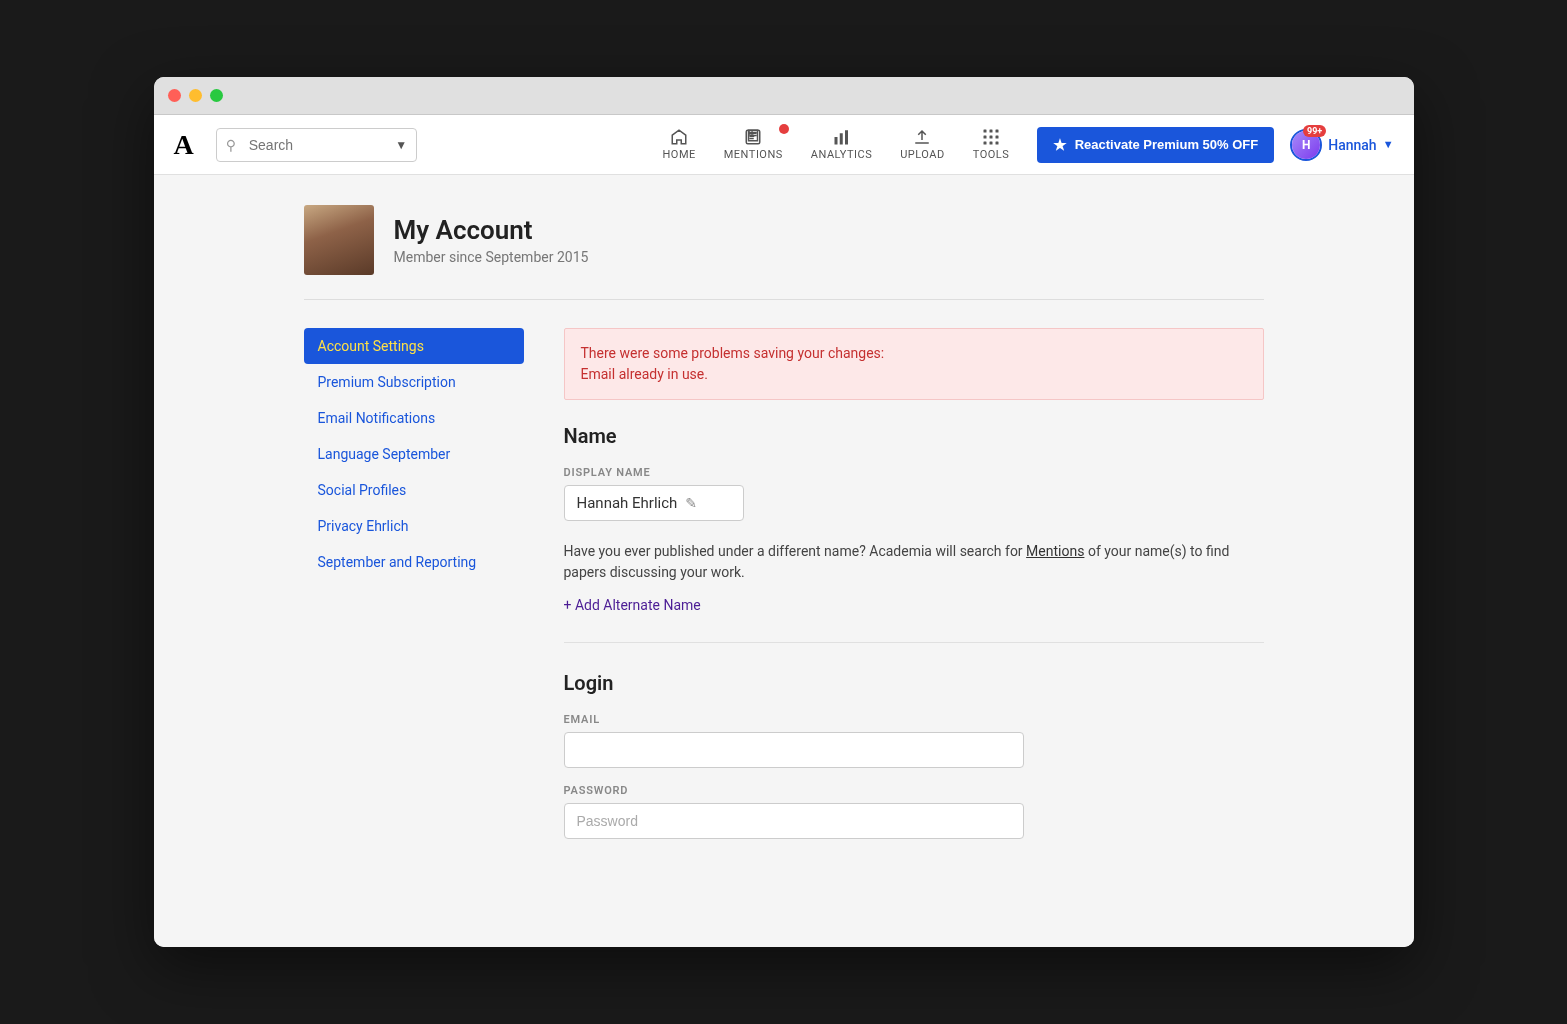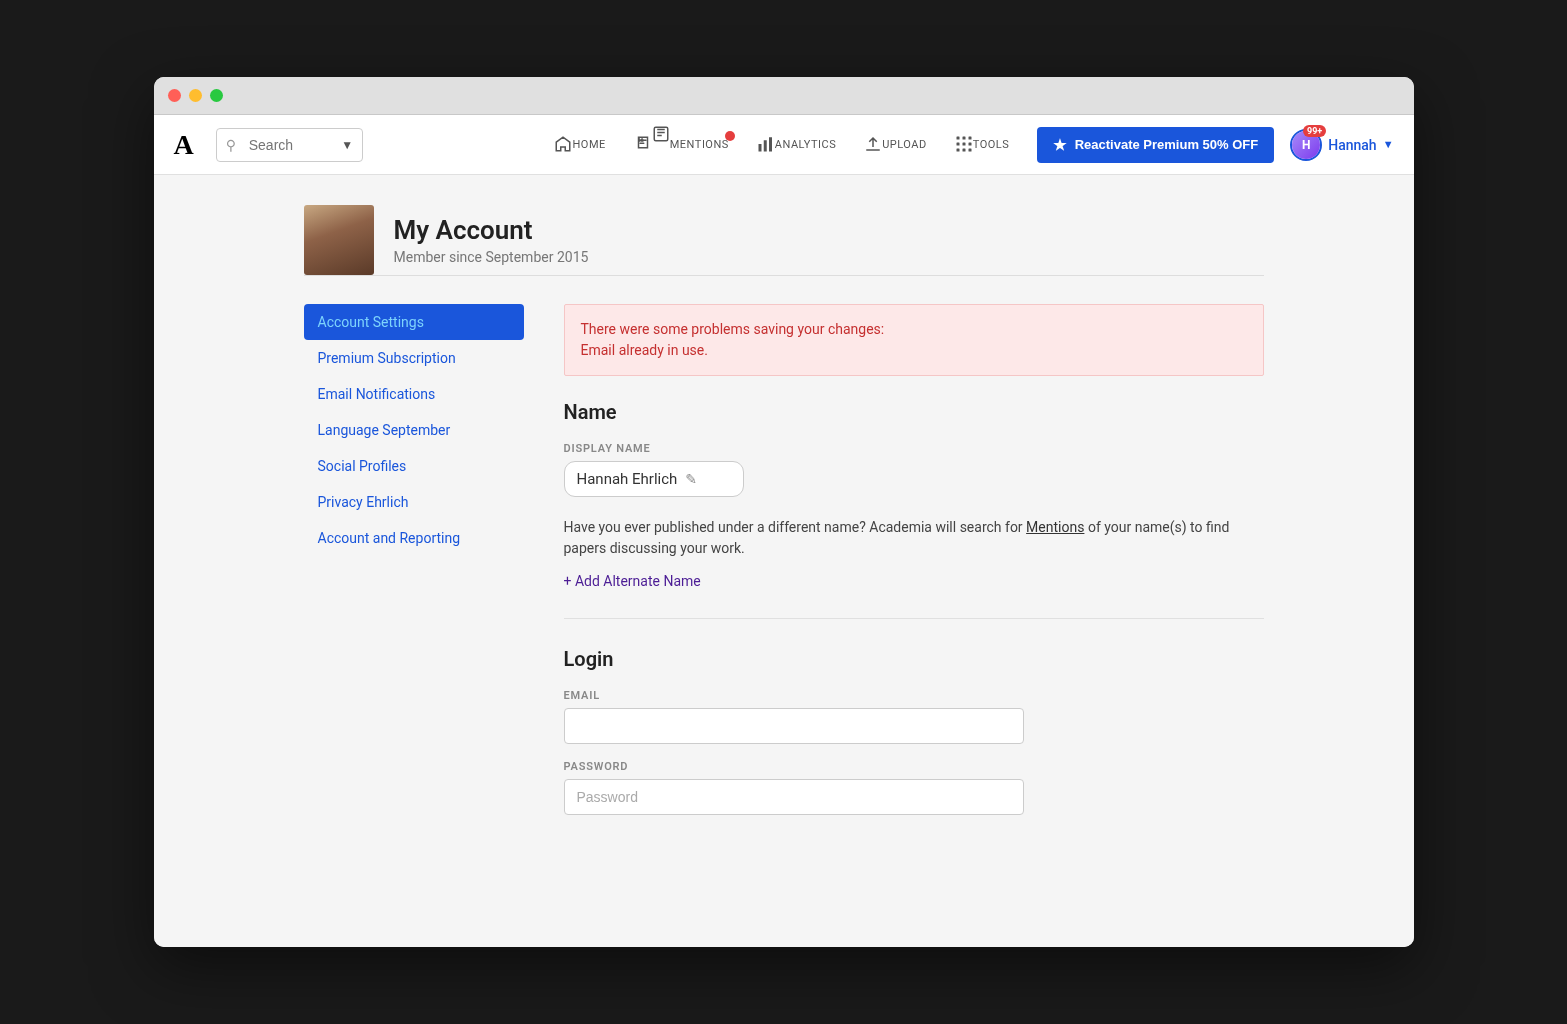--- a/index.html
+++ b/index.html
@@ -86,20 +86,21 @@
       font-size: 12px;
     }
     .nav-spacer { flex: 1; }
     .nav-items {
       display: flex;
       align-items: center;
       gap: 4px;
     }
     .nav-item {
       display: flex;
+      flex-direction: column;
       align-items: center;
       padding: 6px 12px;
       cursor: pointer;
       color: #555;
       font-size: 11px;
       text-transform: uppercase;
       letter-spacing: 0.5px;
       position: relative;
     }
     .nav-item svg, .nav-item .nav-icon {
@@ -177,20 +178,21 @@
     }
     .content-wrapper {
       max-width: 1000px;
       margin: 0 auto;
       padding: 30px 20px;
     }
     .profile-header {
       display: flex;
       align-items: center;
       gap: 20px;
+      padding-bottom: 24px;
       border-bottom: 1px solid #ddd;
       margin-bottom: 28px;
     }
     .profile-pic {
       width: 70px;
       height: 70px;
       background: linear-gradient(135deg, #8b7355, #6b5344);
       border-radius: 3px;
       overflow: hidden;
       flex-shrink: 0;
@@ -224,21 +226,21 @@
       display: block;
       padding: 10px 14px;
       font-size: 14px;
       color: #1a56db;
       cursor: pointer;
       border-radius: 4px;
       text-decoration: none;
     }
     .sidebar-nav-item.active {
       background: #1a56db;
-      color: #7dd3fc;
+      color: #fde047;
       border-radius: 4px;
     }
 
     
     .form-area {
       flex: 1;
       min-width: 0;
     }
     .error-box {
       background: #fde8e8;
@@ -262,21 +264,21 @@
       color: #888;
       text-transform: uppercase;
       letter-spacing: 0.8px;
       margin-bottom: 6px;
     }
     .display-name-box {
       display: inline-flex;
       align-items: center;
       gap: 8px;
       border: 1px solid #ccc;
-      border-radius: 11px;
+      border-radius: 4px;
       padding: 8px 12px;
       font-size: 15px;
       color: #333;
       background: white;
       min-width: 180px;
     }
     .edit-icon {
       color: #888;
       font-size: 14px;
       cursor: pointer;
@@ -429,21 +431,21 @@
 
       <div class="two-col">
 
         <div class="sidebar-nav">
           <a class="sidebar-nav-item active">Account Settings</a>
           <a class="sidebar-nav-item">Premium Subscription</a>
           <a class="sidebar-nav-item">Email Notifications</a>
           <a class="sidebar-nav-item">Language September</a>
           <a class="sidebar-nav-item">Social Profiles</a>
           <a class="sidebar-nav-item">Privacy Ehrlich</a>
-          <a class="sidebar-nav-item">Account and Reporting</a>
+          <a class="sidebar-nav-item">September and Reporting</a>
         </div>
 
         <div class="form-area">
 
           <div class="error-box">
             <div>There were some problems saving your changes:</div>
             <div>Email already in use.</div>
           </div>
 
           <div>

